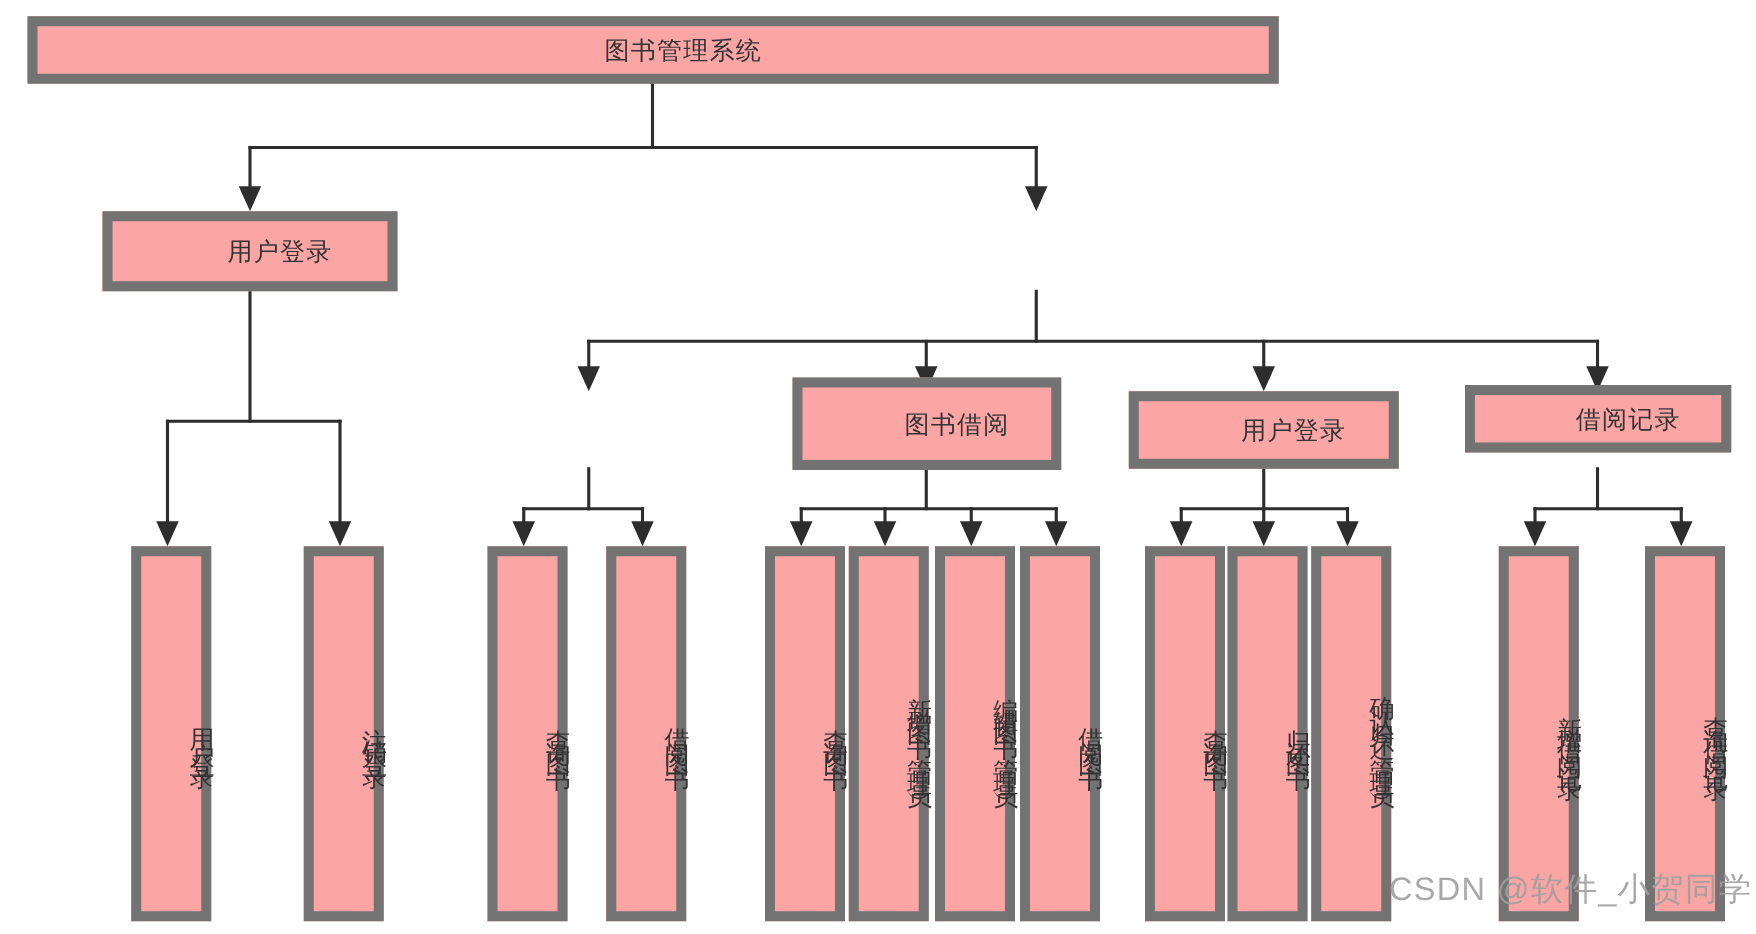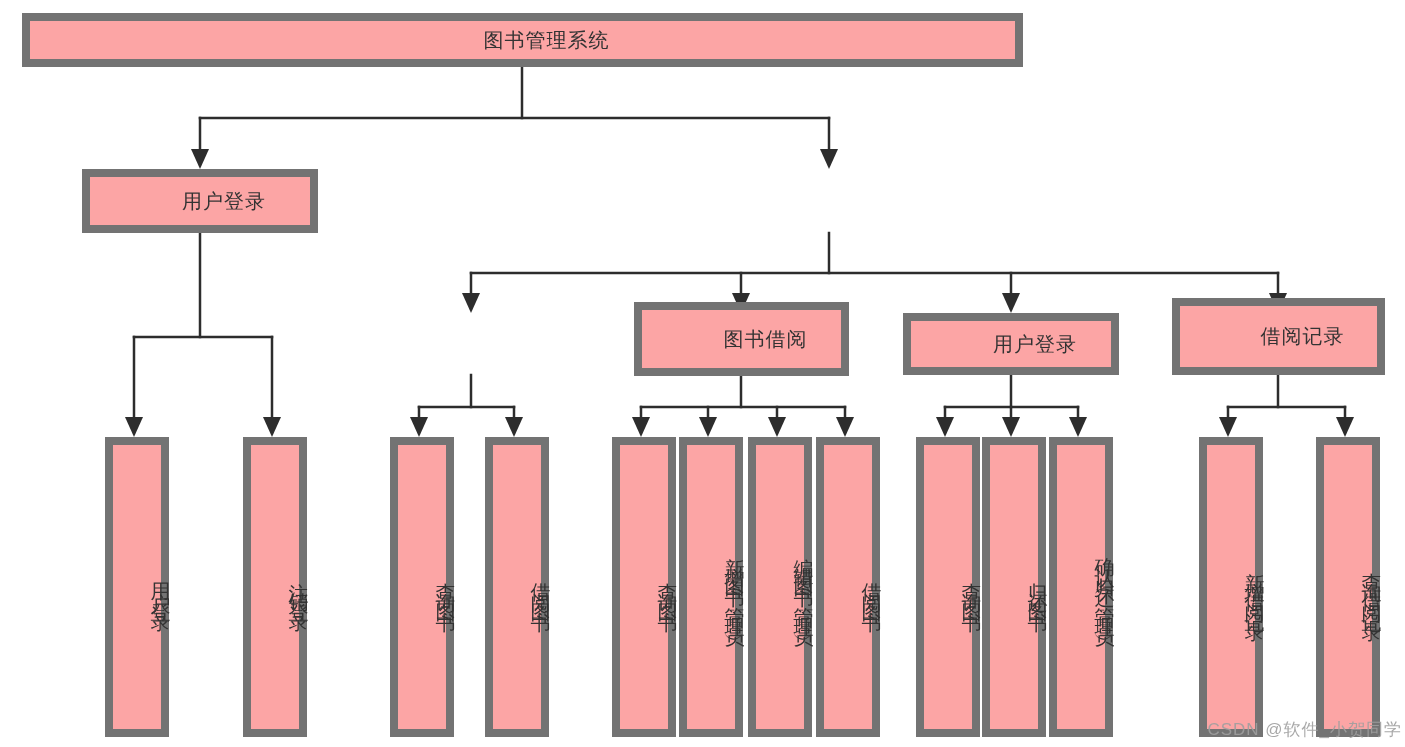--- a/index.html
+++ b/index.html
@@ -43,22 +43,22 @@
   .node.v {
     writing-mode: vertical-rl;
     text-orientation: mixed;
     letter-spacing: 10px;
     line-height: 1;
     white-space: normal;
   }
   .watermark {
     position: absolute;
     right: 3px;
-    bottom: 6px;
-    font-size: 17px;
+    bottom: 18px;
+    font-size: 26px;
     letter-spacing: 1px;
     color: rgba(158, 158, 158, 0.9);
     z-index: 5;
   }
 </style>
 </head>
 <body>
 
 <div class="stage">
 
@@ -137,21 +137,21 @@
       <polygon points="1336,417 1354,417 1345,437"></polygon>
     </g>
   </svg>
 
   <div class="node" style="left:22px; top:13px; width:1001px; height:54px">图书管理系统</div>
 
   <div class="node" style="left:82px; top:169px; width:236px; height:64px">用户登录</div>
 
   <div class="node" style="left:634px; top:302px; width:215px; height:74px">图书借阅</div>
   <div class="node" style="left:903px; top:313px; width:216px; height:62px">用户登录</div>
-  <div class="node" style="left:1172px; top:298px; width:213px; height:77px">借阅记录</div>
+  <div class="node" style="left:1172px; top:308px; width:213px; height:54px">借阅记录</div>
 
   <div class="node v" style="left:105px; top:437px; width:59px; height:300px">用户登录</div>
   <div class="node v" style="left:243px; top:437px; width:59px; height:300px">注销登录</div>
 
   <div class="node v" style="left:390px; top:437px; width:58px; height:300px">查询图书</div>
   <div class="node v" style="left:485px; top:437px; width:58px; height:300px">借阅图书</div>
 
   <div class="node v" style="left:612px; top:437px; width:58px; height:300px">查询图书</div>
   <div class="node v" style="left:679px; top:437px; width:58px; height:300px">新增图书（管理员）</div>
   <div class="node v" style="left:748px; top:437px; width:58px; height:300px">编辑图书（管理员）</div>

